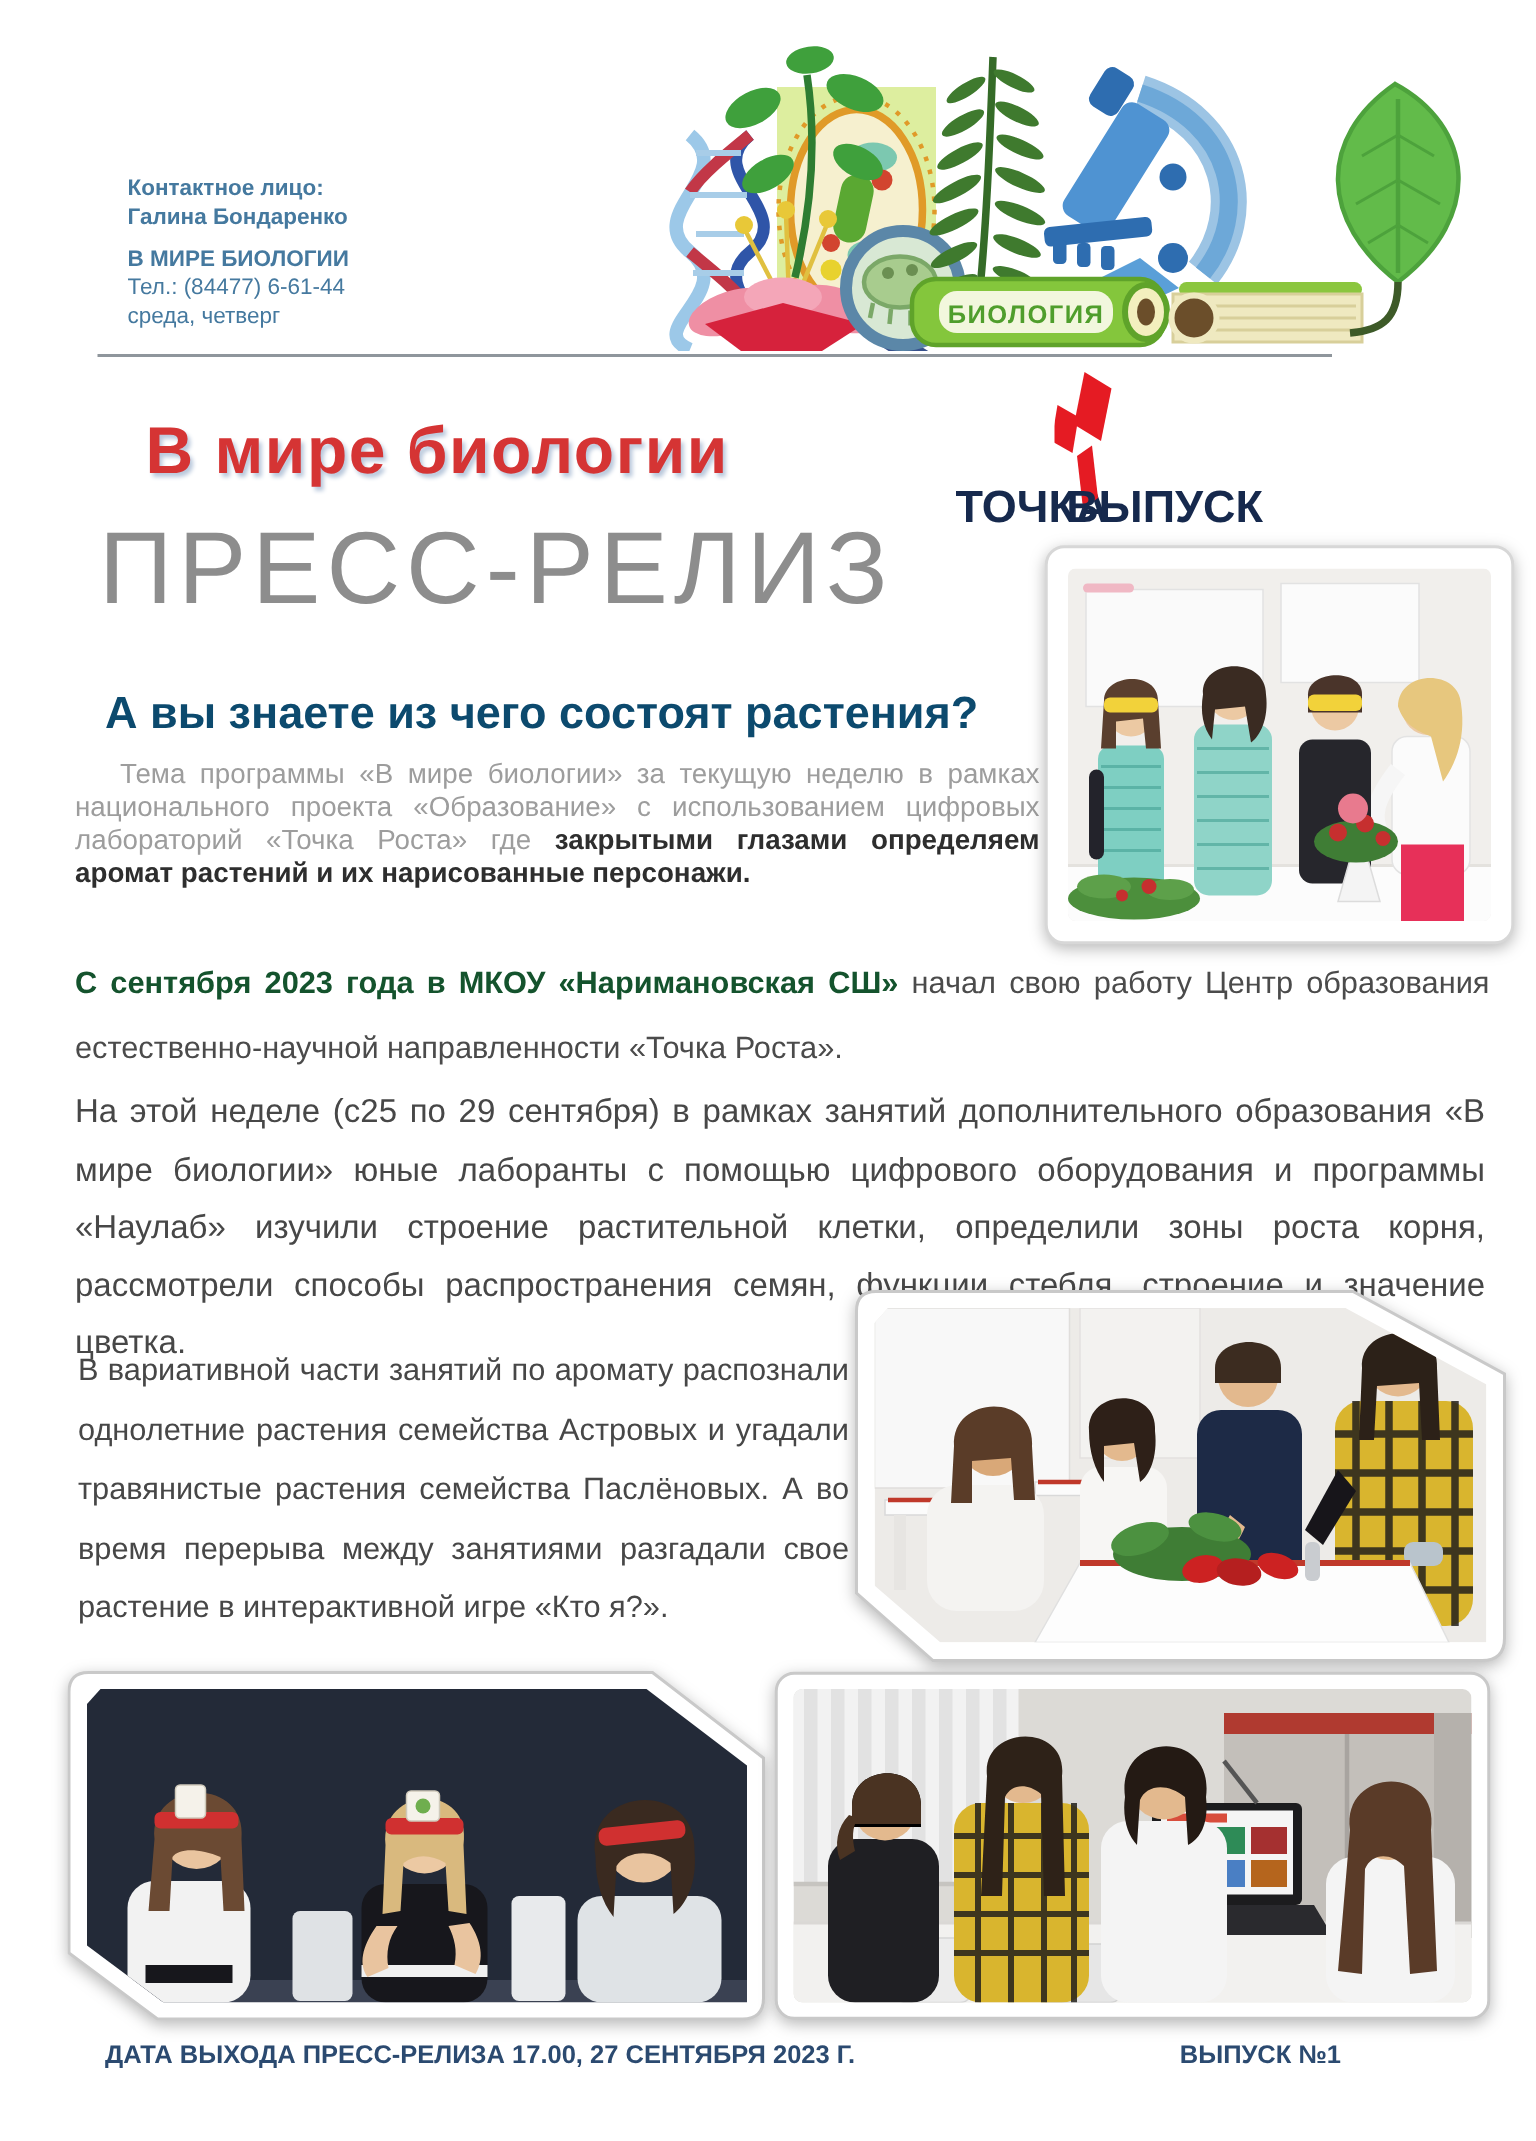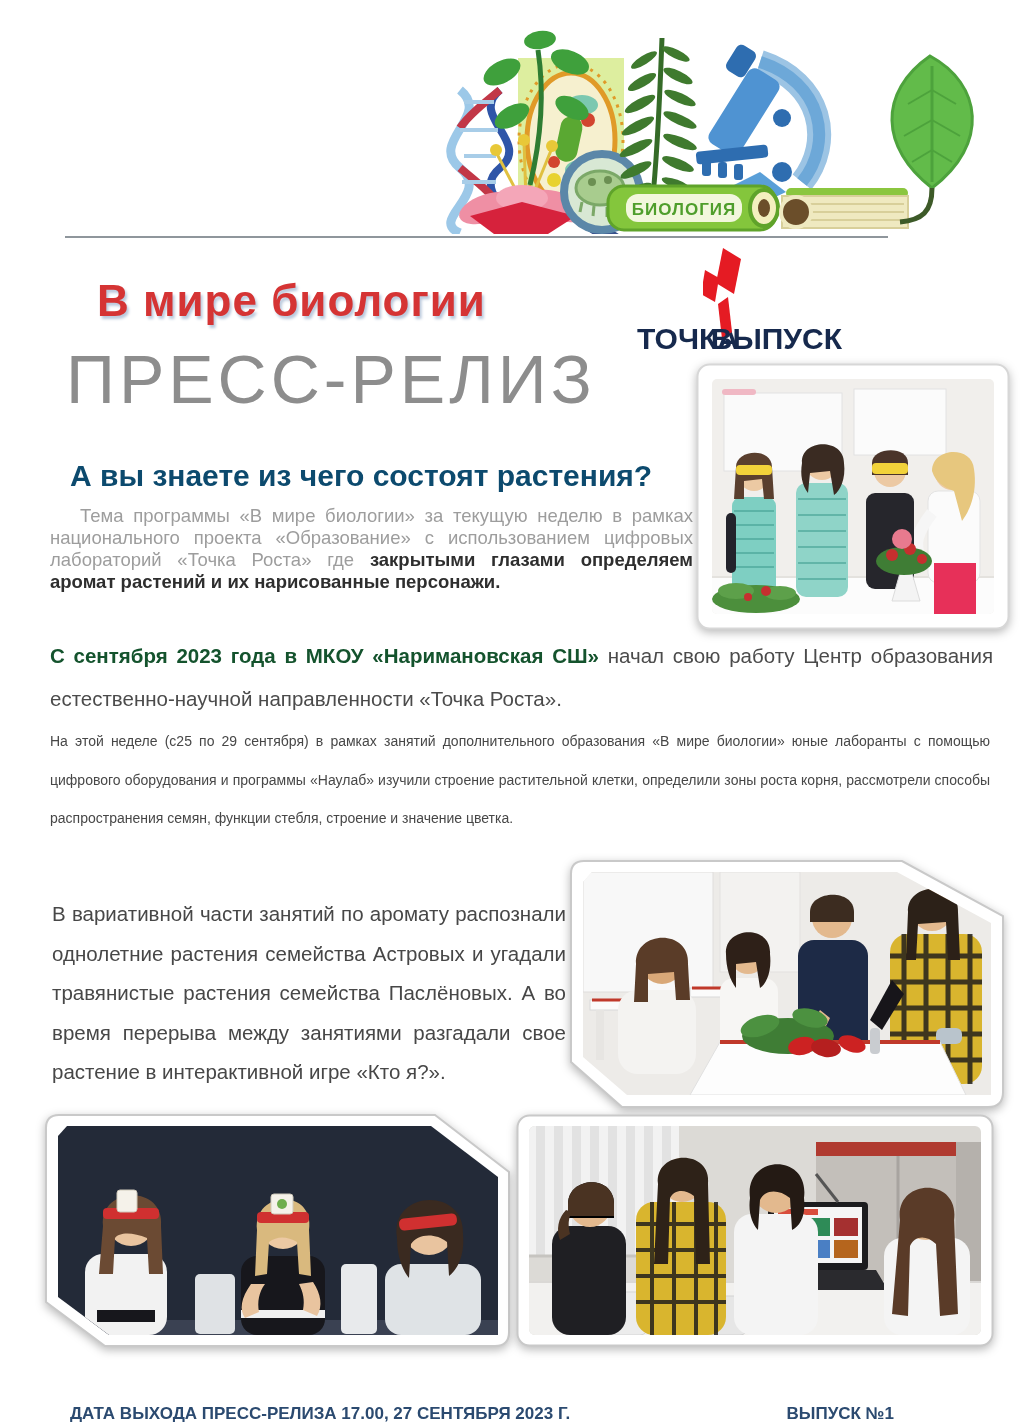--- a/index.html
+++ b/index.html
@@ -31,39 +31,47 @@
   .tr-mark{position:absolute;left:101px;top:0;}
 
   
   .heading{position:absolute;left:70px;top:459px;font-size:30px;font-weight:bold;color:#0c4a6e;}
   .lead{position:absolute;left:50px;top:505px;width:643px;font-size:18.5px;line-height:22px;
         text-align:justify;text-indent:30px;color:#9d9d9d;margin:0;}
   .lead b{color:#2e2e2e;}
   .p2{position:absolute;left:50px;top:634px;width:943px;font-size:20.5px;line-height:43px;
       text-align:justify;color:#4b4b4b;margin:0;}
   .p2 b{color:#14532d;}
-  .p3{position:absolute;left:50px;top:722px;width:940px;font-size:14px;line-height:38.5px;
+  .p3{position:absolute;left:50px;top:722px;width:940px;font-size:22px;line-height:38.5px;
       text-align:justify;color:#474747;margin:0;}
   .p4{position:absolute;left:52px;top:894px;width:514px;font-size:20.5px;line-height:39.5px;
       text-align:justify;color:#474747;margin:0;}
 
   .photo{position:absolute;filter:drop-shadow(0 3px 5px rgba(0,0,0,.28));}
   .photo1{left:696px;top:363px;}
   .photo2{left:570px;top:860px;}
   .photo3{left:45px;top:1114px;}
   .photo4{left:516px;top:1114px;}
 
-  .footerline{position:absolute;left:70px;top:1404px;width:824px;display:flex;
+  .footerline{position:absolute;left:70px;top:1360px;width:824px;display:flex;
               justify-content:space-between;font-size:17px;font-weight:bold;color:#2b4a70;}
 </style>
 </head>
 <body>
 
 <div class="page">
 
+  <div class="info contact">
+    <p class="b">Контактное лицо:</p>
+    <p class="b">Галина Бондаренко</p>
+    <div class="gap"></div>
+    <p class="b">В МИРЕ БИОЛОГИИ</p>
+    <p>Тел.: (84477) 6-61-44</p>
+    <p>среда, четверг</p>
+  </div>
 
 
   <svg class="header-art" width="582" height="214" viewBox="0 0 582 214">
 
     <rect x="88" y="38" width="106" height="162" fill="#ddee9f"></rect>
     <ellipse cx="141" cy="120" rx="52" ry="76" fill="none" stroke="#e09a28" stroke-width="3" stroke-dasharray="3 6"></ellipse>
     <ellipse cx="141" cy="120" rx="44" ry="67" fill="#f6f0cf" stroke="#e09a28" stroke-width="5"></ellipse>
     <rect x="128" y="96" width="22" height="46" rx="11" fill="#5aa832" transform="rotate(12 139 119)"></rect>
     <ellipse cx="152" cy="85" rx="16" ry="10" fill="#7cc8b0"></ellipse>
     <ellipse cx="150" cy="150" rx="15" ry="10" fill="#7cc8b0"></ellipse>

